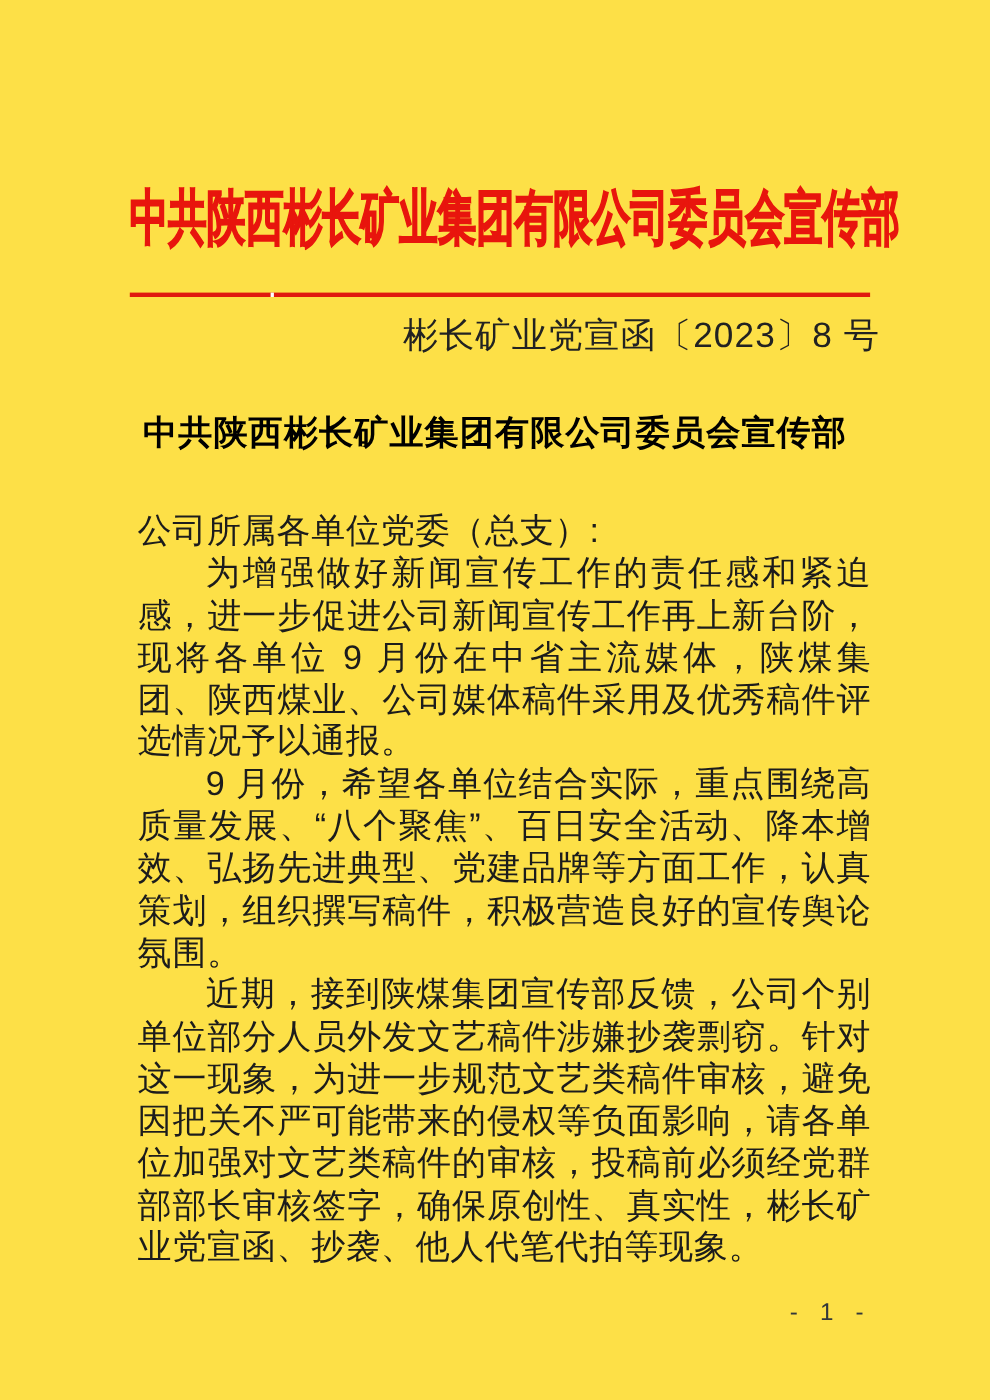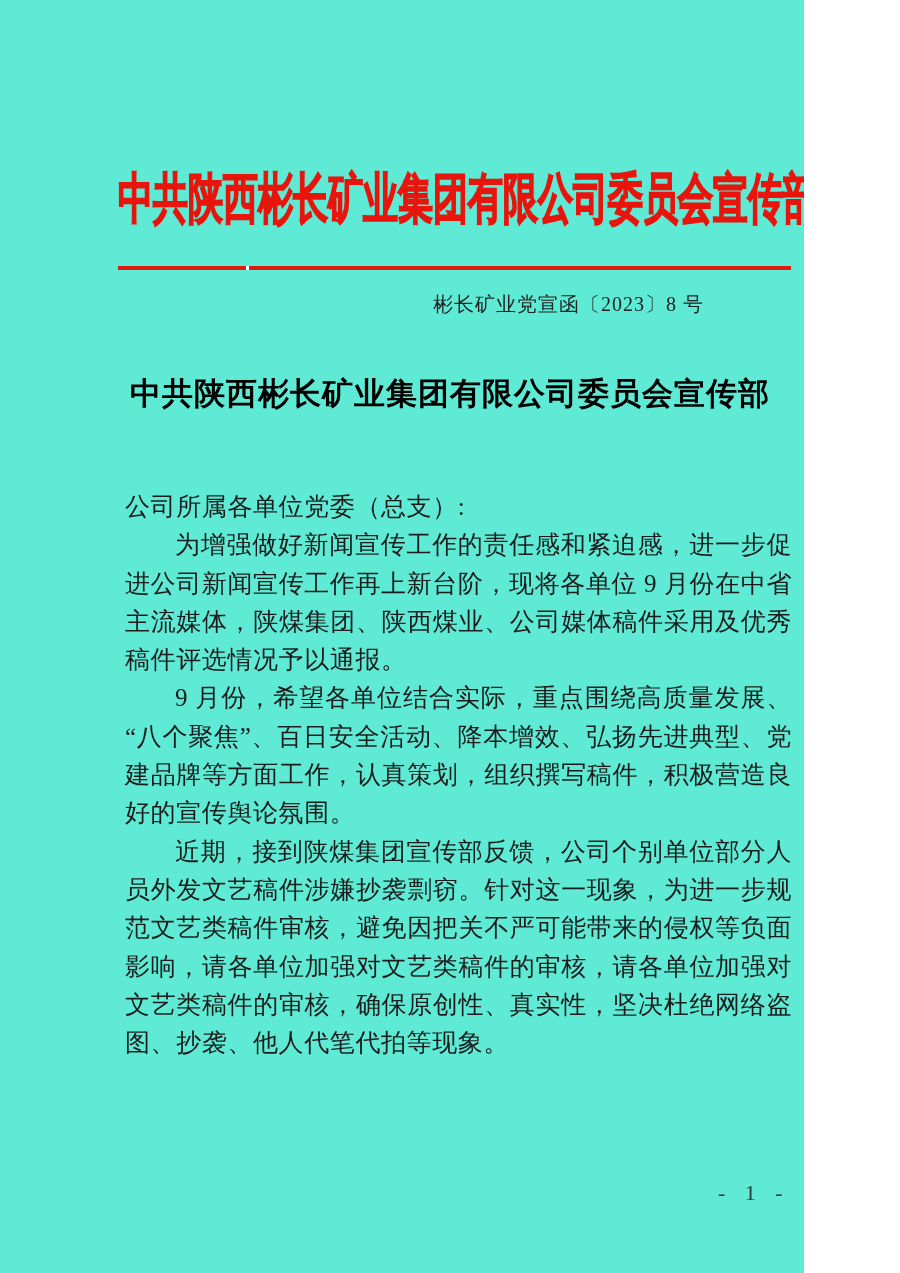--- a/index.html
+++ b/index.html
@@ -2,25 +2,25 @@
 <html lang="zh"><head>
 <meta charset="utf-8">
 <style>
   html, body {
     margin: 0;
     padding: 0;
     background: #ffffff;
   }
   .page {
     position: relative;
-    width: 804px;
+    width: 900px;
     height: 1273px;
-    background: #5eead4;
+    background: #fde047;
     overflow: hidden;
-    font-family: Liberation Serif, serif;
+    font-family: Liberation Sans, sans-serif;
     color: #1a1a1a;
   }
   
   .letterhead {
     position: absolute;
     top: 170px;
     left: 118px;
     width: 674px;
     text-align: center;
     font-size: 35px;
@@ -50,45 +50,45 @@
     top: 0;
     width: 3px;
     height: 4px;
     background: #ffffff;
   }
   
   .doc-number {
     position: absolute;
     top: 288px;
     right: 100px;
-    font-size: 20px;
+    font-size: 32px;
     line-height: 32px;
     color: #222222;
     letter-spacing: 1px;
   }
   
   .doc-title {
     position: absolute;
     top: 372px;
     left: 0;
     width: 900px;
     text-align: center;
     font-weight: bold;
     font-size: 31px;
     line-height: 43px;
     color: #000000;
     letter-spacing: 1px;
   }
   
   .doc-body {
     position: absolute;
-    top: 488px;
+    top: 464px;
     left: 125px;
     width: 667px;
-    font-size: 25px;
+    font-size: 31px;
     line-height: 38.3px;
     color: #1c1c1c;
     text-align: justify;
     text-justify: inter-ideograph;
     letter-spacing: 0.6px;
   }
   .doc-body p {
     margin: 0;
     padding: 0;
   }
@@ -122,18 +122,18 @@
 
   <div class="doc-title">
     <div>中共陕西彬长矿业集团有限公司委员会宣传部</div>
   </div>
 
   <div class="doc-body">
     <p class="salutation">公司所属各单位党委（总支）:</p>
 
   <p class="para">为增强做好新闻宣传工作的责任感和紧迫感，进一步促进公司新闻宣传工作再上新台阶，现将各单位 9 月份在中省主流媒体，陕煤集团、陕西煤业、公司媒体稿件采用及优秀稿件评选情况予以通报。</p>
       <p class="para">9 月份，希望各单位结合实际，重点围绕高质量发展、“八个聚焦”、百日安全活动、降本增效、弘扬先进典型、党建品牌等方面工作，认真策划，组织撰写稿件，积极营造良好的宣传舆论氛围。</p>
-      <p class="para">近期，接到陕煤集团宣传部反馈，公司个别单位部分人员外发文艺稿件涉嫌抄袭剽窃。针对这一现象，为进一步规范文艺类稿件审核，避免因把关不严可能带来的侵权等负面影响，请各单位加强对文艺类稿件的审核，请各单位加强对文艺类稿件的审核，确保原创性、真实性，坚决杜绝网络盗图、抄袭、他人代笔代拍等现象。</p>
+      <p class="para">近期，接到陕煤集团宣传部反馈，公司个别单位部分人员外发文艺稿件涉嫌抄袭剽窃。针对这一现象，为进一步规范文艺类稿件审核，避免因把关不严可能带来的侵权等负面影响，请各单位加强对文艺类稿件的审核，投稿前必须经党群部部长审核签字，确保原创性、真实性，彬长矿业党宣函、抄袭、他人代笔代拍等现象。</p>
     </div>
 
   <div class="page-number">- 1 -</div>
 
 </div>
 
 </body></html>

